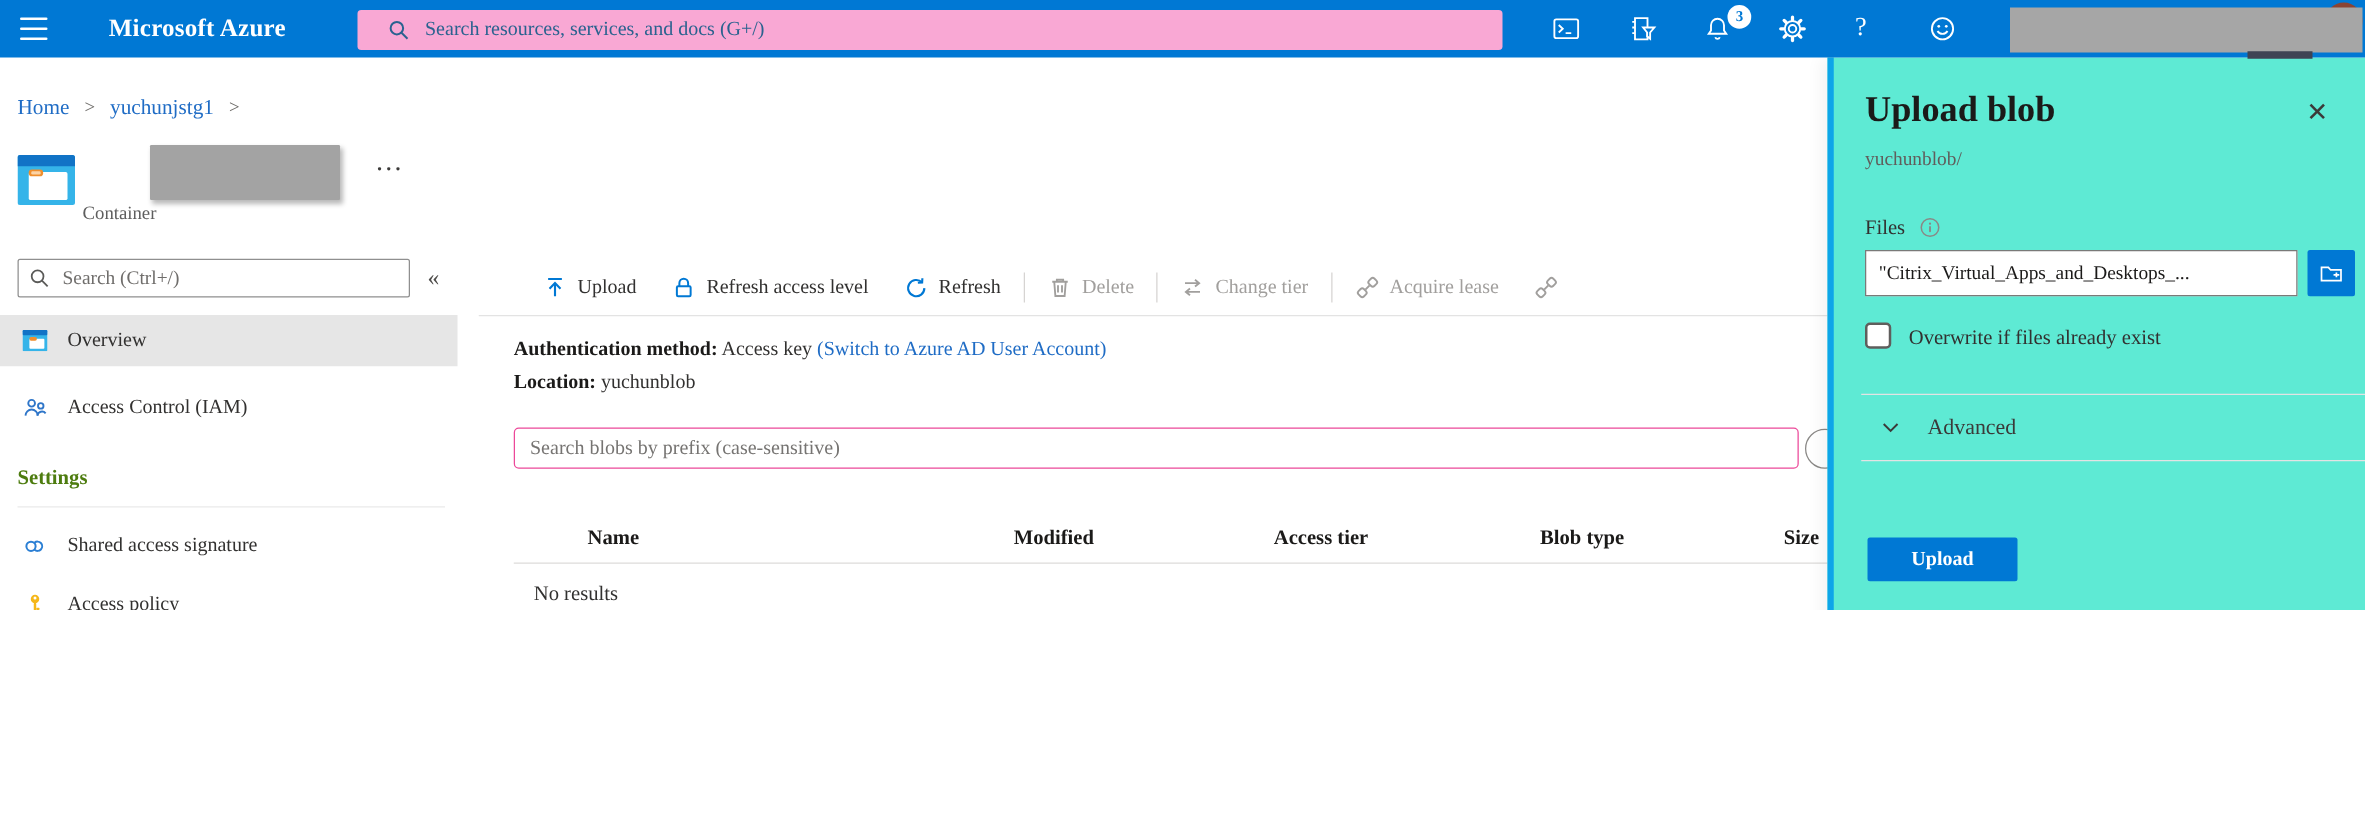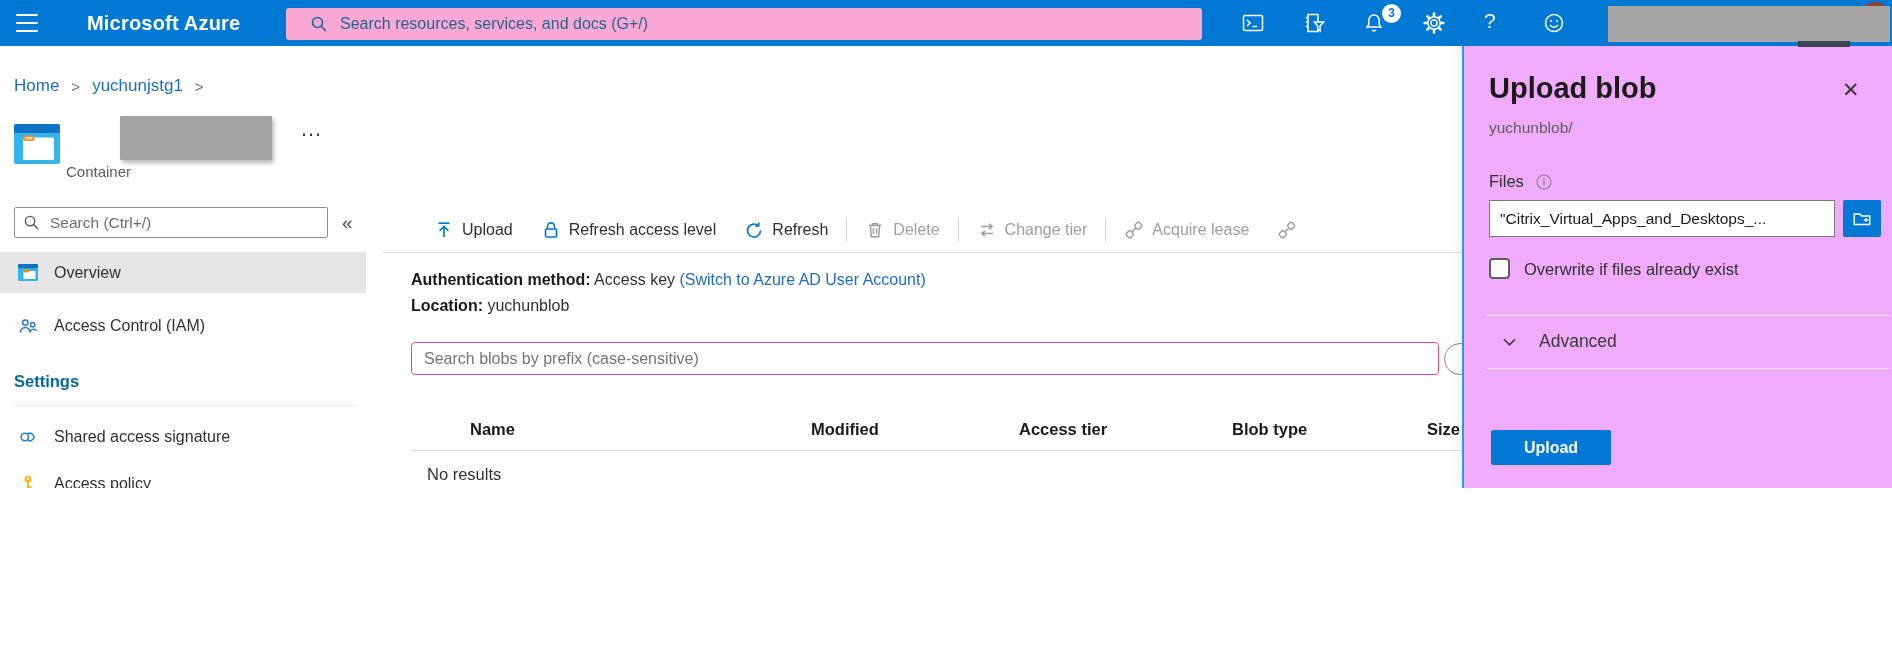--- a/index.html
+++ b/index.html
@@ -1,17 +1,17 @@
 <!DOCTYPE html>
 <html><head>
 <meta charset="utf-8">
 <style>
   html,body{margin:0;padding:0;background:#fff;}
   .page{position:relative;width:1892px;height:488px;overflow:hidden;
-        font-family:Liberation Sans, sans-serif;color:#323130;background:#fff;}
+        font-family:Liberation Serif, serif;color:#323130;background:#fff;}
   .abs{position:absolute;}
   svg{display:block;}
   
   .topbar{left:0;top:0;width:1892px;height:46px;background:#0078d4;z-index:30;}
   .hamburger{left:16px;top:14px;width:22px;height:18px;display:flex;flex-direction:column;justify-content:space-between;cursor:pointer;}
   .hamburger span{height:2.4px;background:#fff;border-radius:1px;}
   .brand{left:87px;top:0;height:46px;line-height:46px;color:#fff;font-size:20px;font-weight:bold;letter-spacing:.2px;}
   .topsearch{left:286px;top:8px;width:916px;height:32px;background:#f9a8d4;border-radius:3px;display:flex;align-items:center;padding:0 24px;box-sizing:border-box;gap:10px;}
   .topsearch input{flex:1;border:none;background:transparent;outline:none;font-size:16px;color:#19548b;font-family:inherit;}
   .topsearch input::placeholder{color:#2a628f;opacity:1;}
@@ -28,21 +28,21 @@
   .redact-name{left:120px;top:116px;width:152px;height:44px;background:#a3a3a3;box-shadow:2px 3px 4px rgba(0,0,0,.28);border-radius:1px;}
   .more-dots{left:300px;top:116px;font-size:22px;letter-spacing:3px;color:#3b3a39;cursor:pointer;}
   .type-label{left:66px;top:163px;font-size:15px;color:#5e5e5e;}
   
   .side-search{left:14px;top:207px;width:314px;height:31px;border:1px solid #8f8f8f;border-radius:2px;display:flex;align-items:center;gap:8px;padding:0 8px;box-sizing:border-box;background:#fff;}
   .side-search input{flex:1;border:none;outline:none;font-size:15.5px;color:#323130;font-family:inherit;background:transparent;}
   .side-search input::placeholder{color:#6f6d6b;opacity:1;}
   .collapse{left:342px;top:212px;font-size:19px;color:#4f4d4b;cursor:pointer;}
   .navrow{left:0;width:366px;height:41px;display:flex;align-items:center;gap:16px;padding-left:18px;box-sizing:border-box;font-size:16px;color:#323130;cursor:pointer;}
   .navrow.sel{background:#e6e6e6;}
-  .nav-section{left:14px;font-size:16.5px;font-weight:bold;color:#0369a1;}
+  .nav-section{left:14px;font-size:16.5px;font-weight:bold;color:#4d7c0f;}
   .nav-div{left:14px;width:342px;height:1px;background:#eaeaea;}
   
   .toolbar{left:420px;top:210px;height:40px;display:flex;align-items:center;}
   .tool{display:flex;align-items:center;gap:8px;padding:0 14px;font-size:16px;cursor:pointer;white-space:nowrap;}
   .tool .lbl{color:#323130;}
   .tool.dis{cursor:default;}
   .tool.dis .lbl{color:#a19f9d;}
   .tdiv{width:1px;height:24px;background:#d6d4d2;margin:0 4px;}
   .toolbar-border{left:383px;top:252px;width:1079px;height:1px;background:#e3e3e3;}
   
@@ -51,21 +51,21 @@
   .link{color:#1f6cc5;cursor:pointer;}
   .blobsearch{left:411px;top:342px;width:1028px;height:33px;border:1px solid #ec4899;border-radius:4px;box-sizing:border-box;display:flex;align-items:center;background:#fff;}
   .blobsearch input{flex:1;border:none;outline:none;font-size:16px;padding:0 12px;color:#323130;font-family:inherit;background:transparent;}
   .blobsearch input::placeholder{color:#767472;opacity:1;}
   .clipctl{left:1444px;top:343px;width:30px;height:30px;border:1px solid #8a8886;border-radius:50%;background:#fff;}
   .th{top:420px;font-size:16.5px;font-weight:bold;color:#1b1a19;}
   .tline1{left:411px;top:450px;width:1051px;height:1px;background:#dddcda;}
   .tline2{left:411px;top:497px;width:1051px;height:1px;background:#e7e6e4;}
   .noresults{left:427px;top:465px;font-size:16.5px;color:#323130;}
   
-  .panel{left:1462px;top:46px;width:430px;height:626px;background:#f0abfc;border-left:2px solid #0ea5e9;box-shadow:-5px 0 12px rgba(0,0,0,.05);z-index:20;box-sizing:border-box;}
+  .panel{left:1462px;top:46px;width:430px;height:626px;background:#5eead4;border-left:5px solid #0ea5e9;box-shadow:-5px 0 12px rgba(0,0,0,.05);z-index:20;box-sizing:border-box;}
   .panel .abs{position:absolute;}
   .p-title{left:25px;top:26px;font-size:29px;font-weight:600;color:#1b1a19;}
   .p-close{left:378px;top:32px;font-size:21px;color:#3b3a39;cursor:pointer;}
   .p-sub{left:25px;top:73px;font-size:15.5px;color:#605e5c;}
   .p-files{left:25px;top:126px;font-size:16.5px;color:#323130;display:flex;align-items:center;gap:12px;}
   .p-input{left:25px;top:154px;width:346px;height:37px;border:1px solid #7a7a78;box-sizing:border-box;display:flex;align-items:center;background:#fff;}
   .p-input input{flex:1;border:none;outline:none;font-size:15.5px;padding:0 10px;color:#1b1a19;font-family:inherit;background:transparent;text-overflow:ellipsis;white-space:nowrap;overflow:hidden;}
   .p-browse{left:379px;top:154px;width:38px;height:37px;background:#0078d4;border-radius:2px;display:flex;align-items:center;justify-content:center;cursor:pointer;}
   .p-check{left:25px;top:212px;width:21px;height:21px;border:2px solid #5f5e5c;border-radius:4px;box-sizing:border-box;background:#fff;cursor:pointer;}
   .p-checklbl{left:60px;top:214px;font-size:16.5px;color:#323130;}

